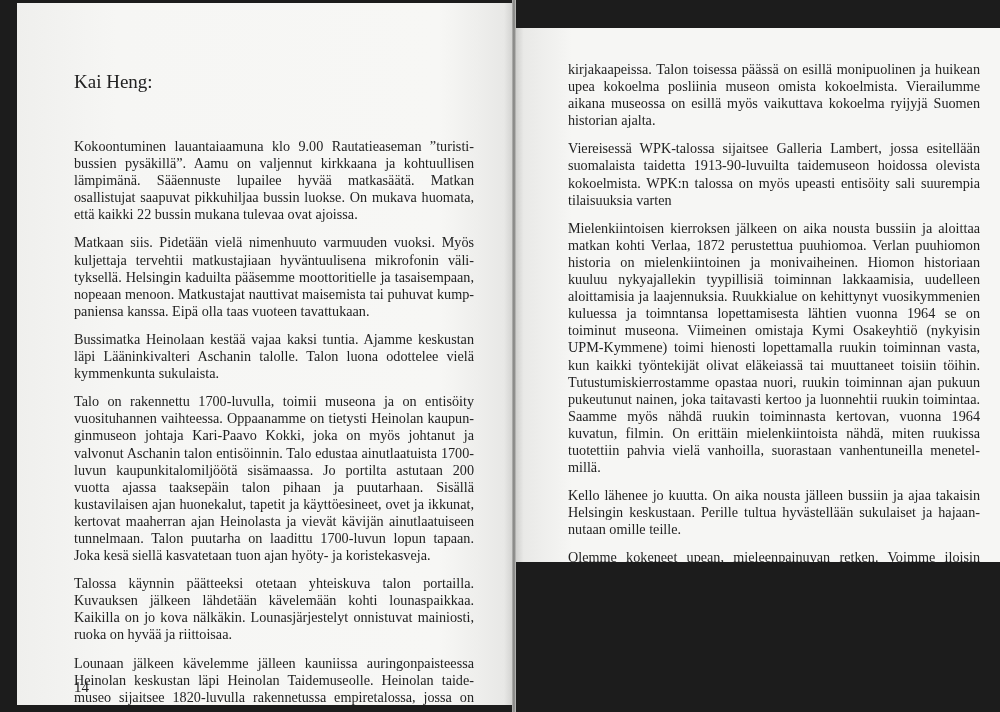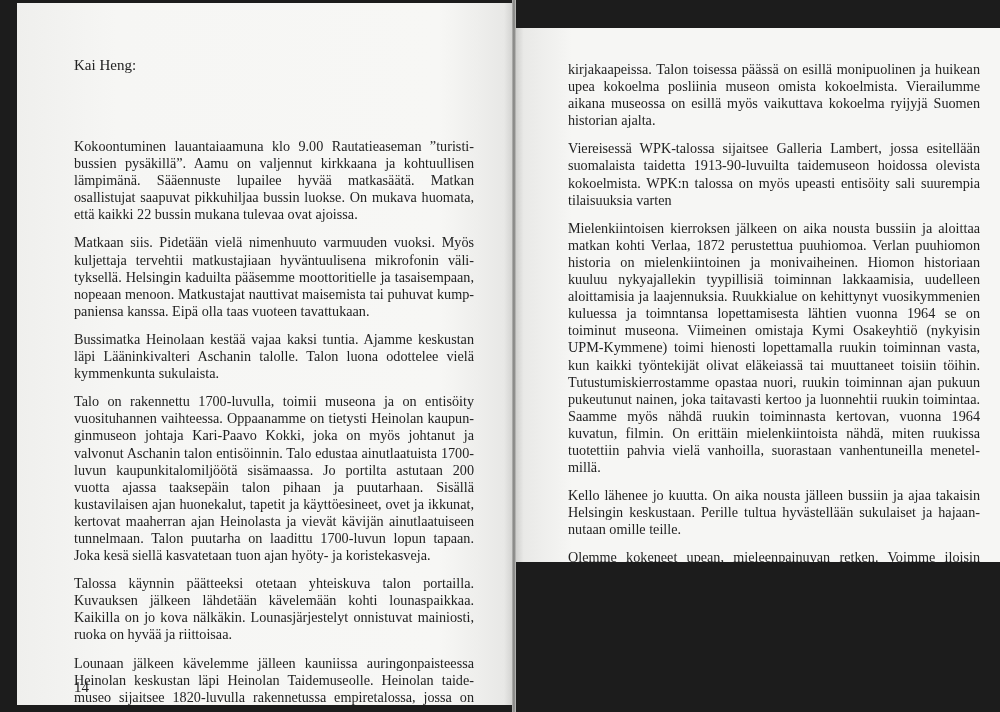--- a/index.html
+++ b/index.html
@@ -4,21 +4,21 @@
   <style>
     html, body { margin:0; padding:0; }
     body { width:1000px; height:712px; background:#1c1c1c; position:relative; overflow:hidden; }
     .page { position:absolute; background:#f4f4f2; overflow:hidden; }
     .page.left { left:17px; top:3px; width:497px; height:702px; background:linear-gradient(90deg,#efefed 0%,#f6f6f4 20%,#f7f7f5 85%,#e8e8e6 98%,#cfcfcd 100%); }
     .page.right { left:514px; top:4px; width:486px; height:534px; background:linear-gradient(90deg,#c9c9c7 0%,#e9e9e7 2%,#f6f6f4 12%,#f6f6f4 100%);margin-top:24px; }
     .spine { position:absolute; left:512px; top:0; width:4px; height:712px; background:linear-gradient(90deg,#b7b7b5,#7d7d7b,#c4c4c2); }
     .text { position:absolute; font-family:"Liberation Serif", serif; font-size:14.2px; line-height:17.1px; color:#222; text-align:justify; }
     .left .text { left:57px; width:400px; }
     .right .text { left:54px; width:412px; }
-    .author { position:absolute; left:57px; top:54px; font-family:"Liberation Serif", serif; font-size:15px; color:#222; }
+    .author { position:absolute; left:57px; top:68px; font-family:"Liberation Serif", serif; font-size:19px; color:#222; }
     .title { position:absolute; left:57px; top:84px; width:400px; font-family:"Liberation Sans", sans-serif; font-size:20px; line-height:24px; color:#222; }
     .para { margin:0 0 11px 0; }
     .pagenum { position:absolute; font-family:Liberation Serif, serif; font-size:15px; color:#222; }
   </style>
 </head>
 <body>
 
 <div class="page left">
   <div class="author">Kai Heng:</div>
   <div class="text" style="top:135px;">

